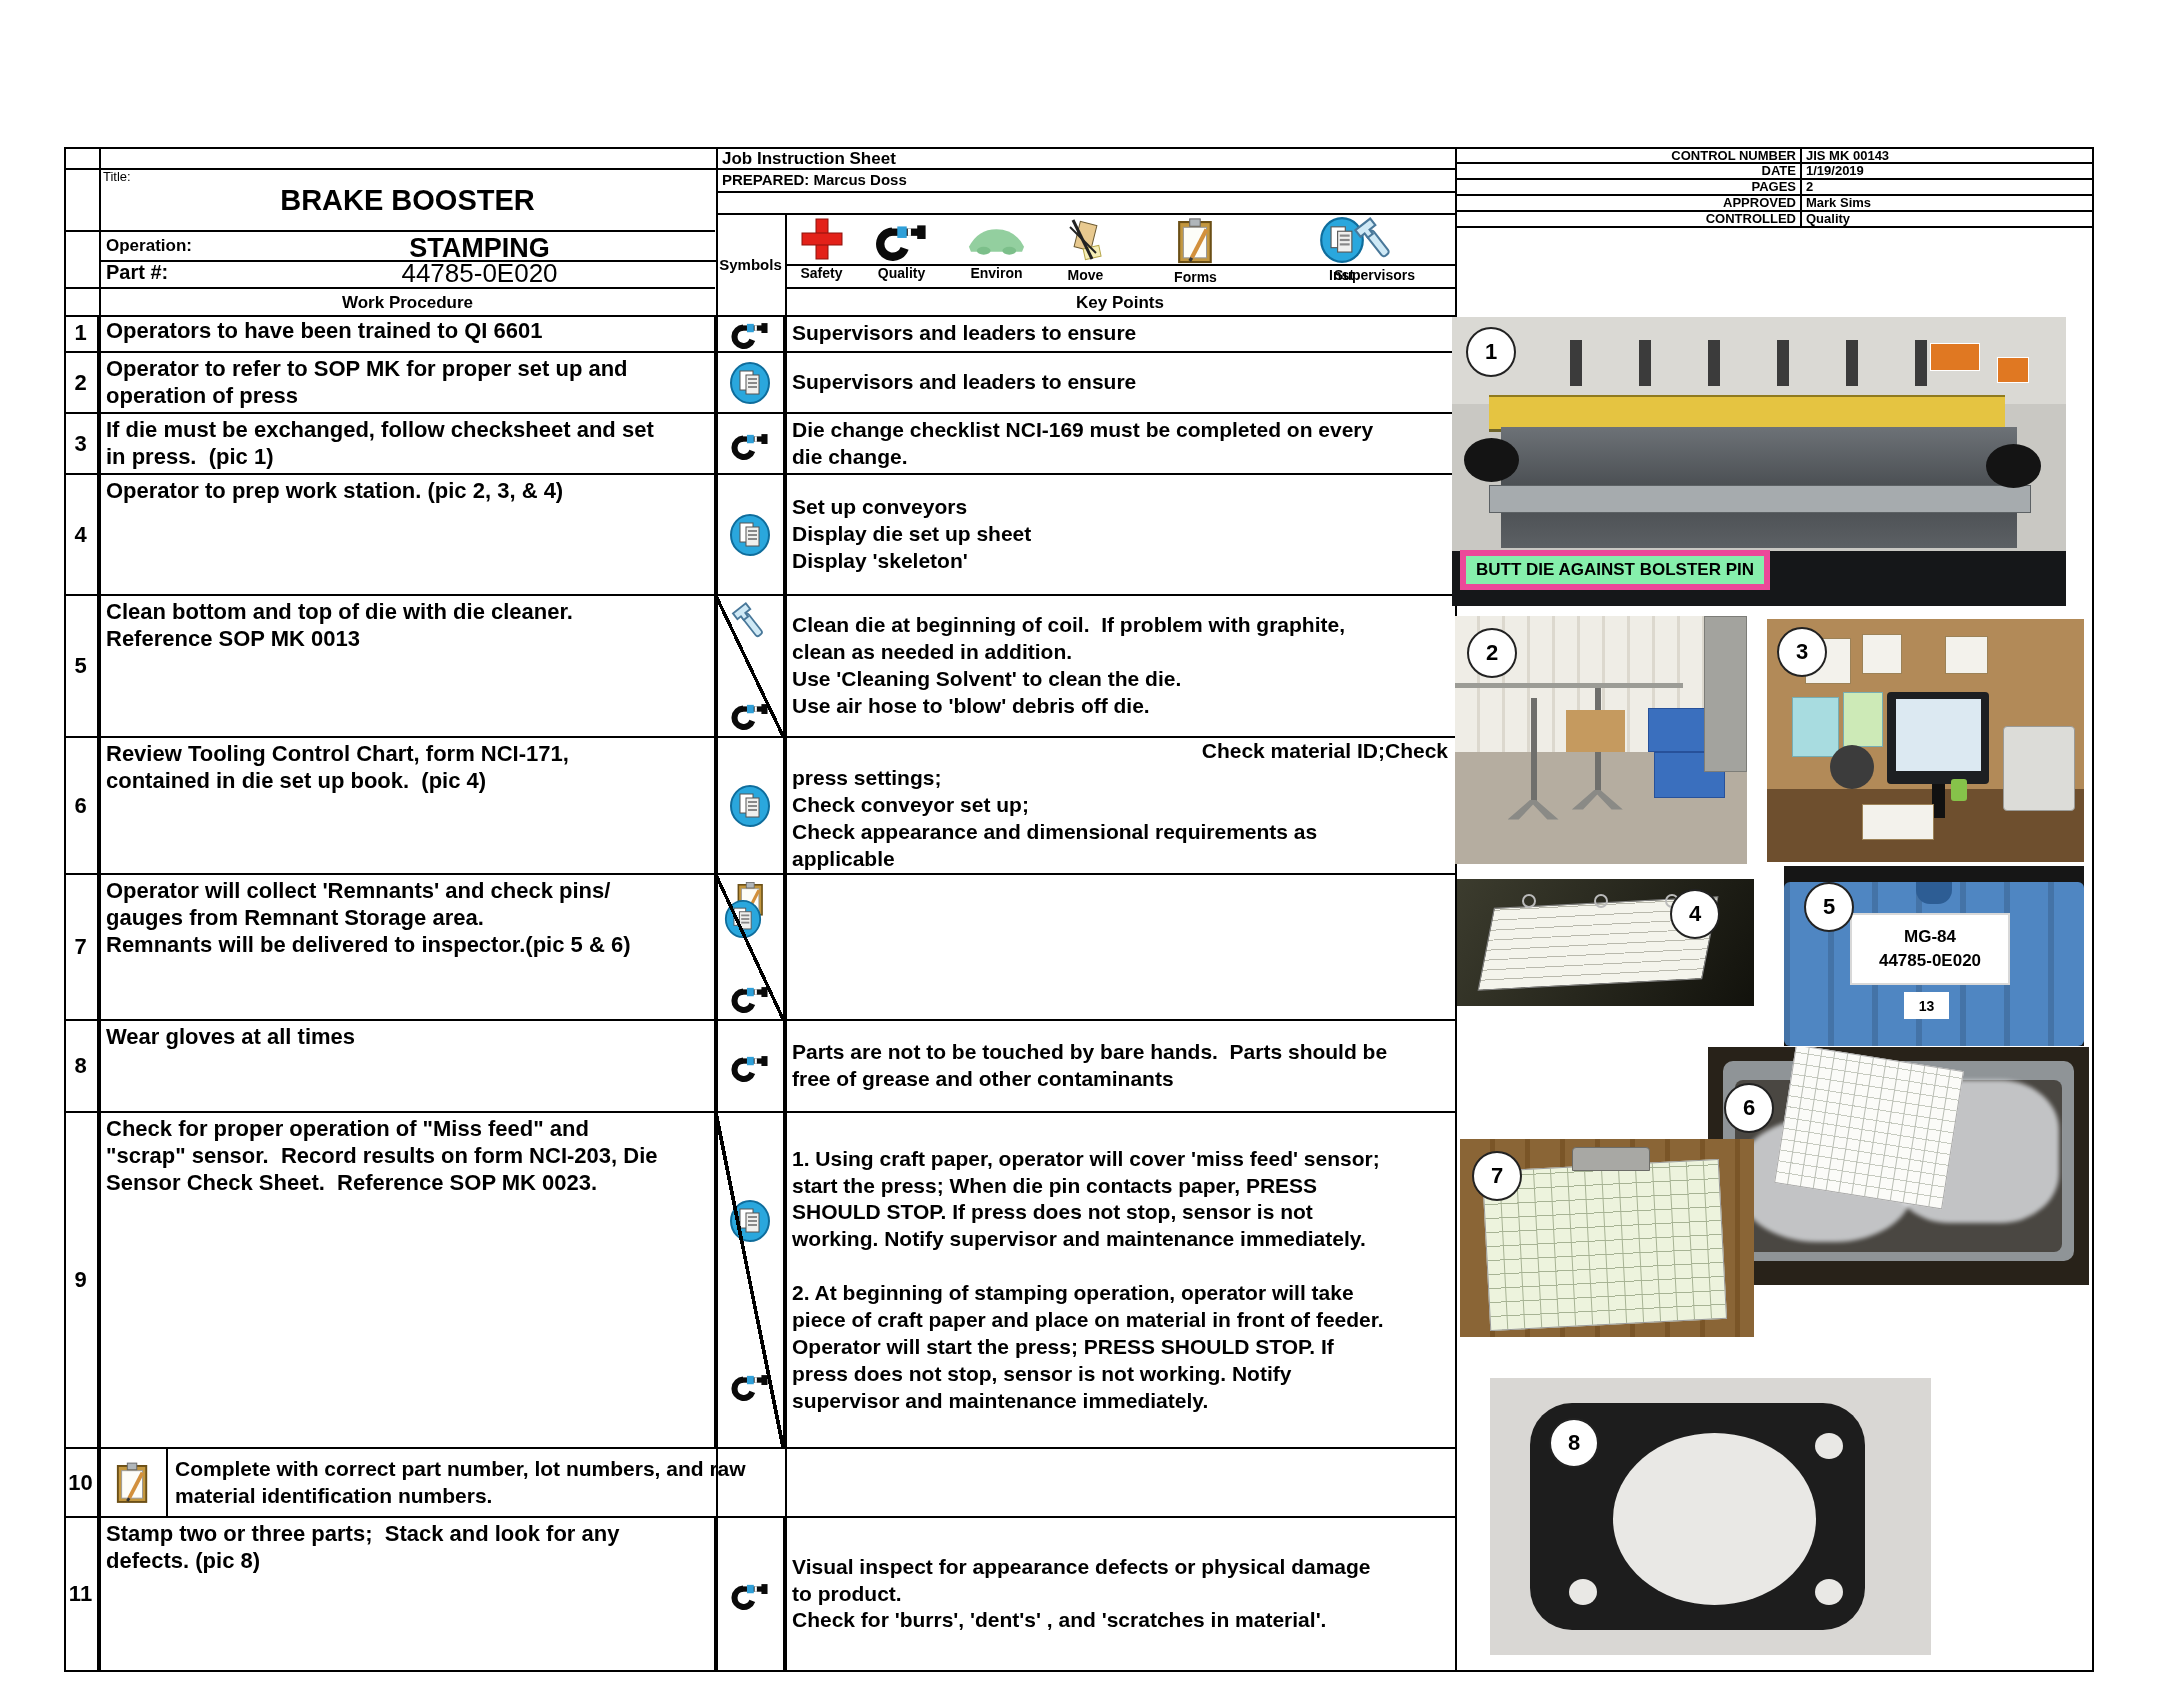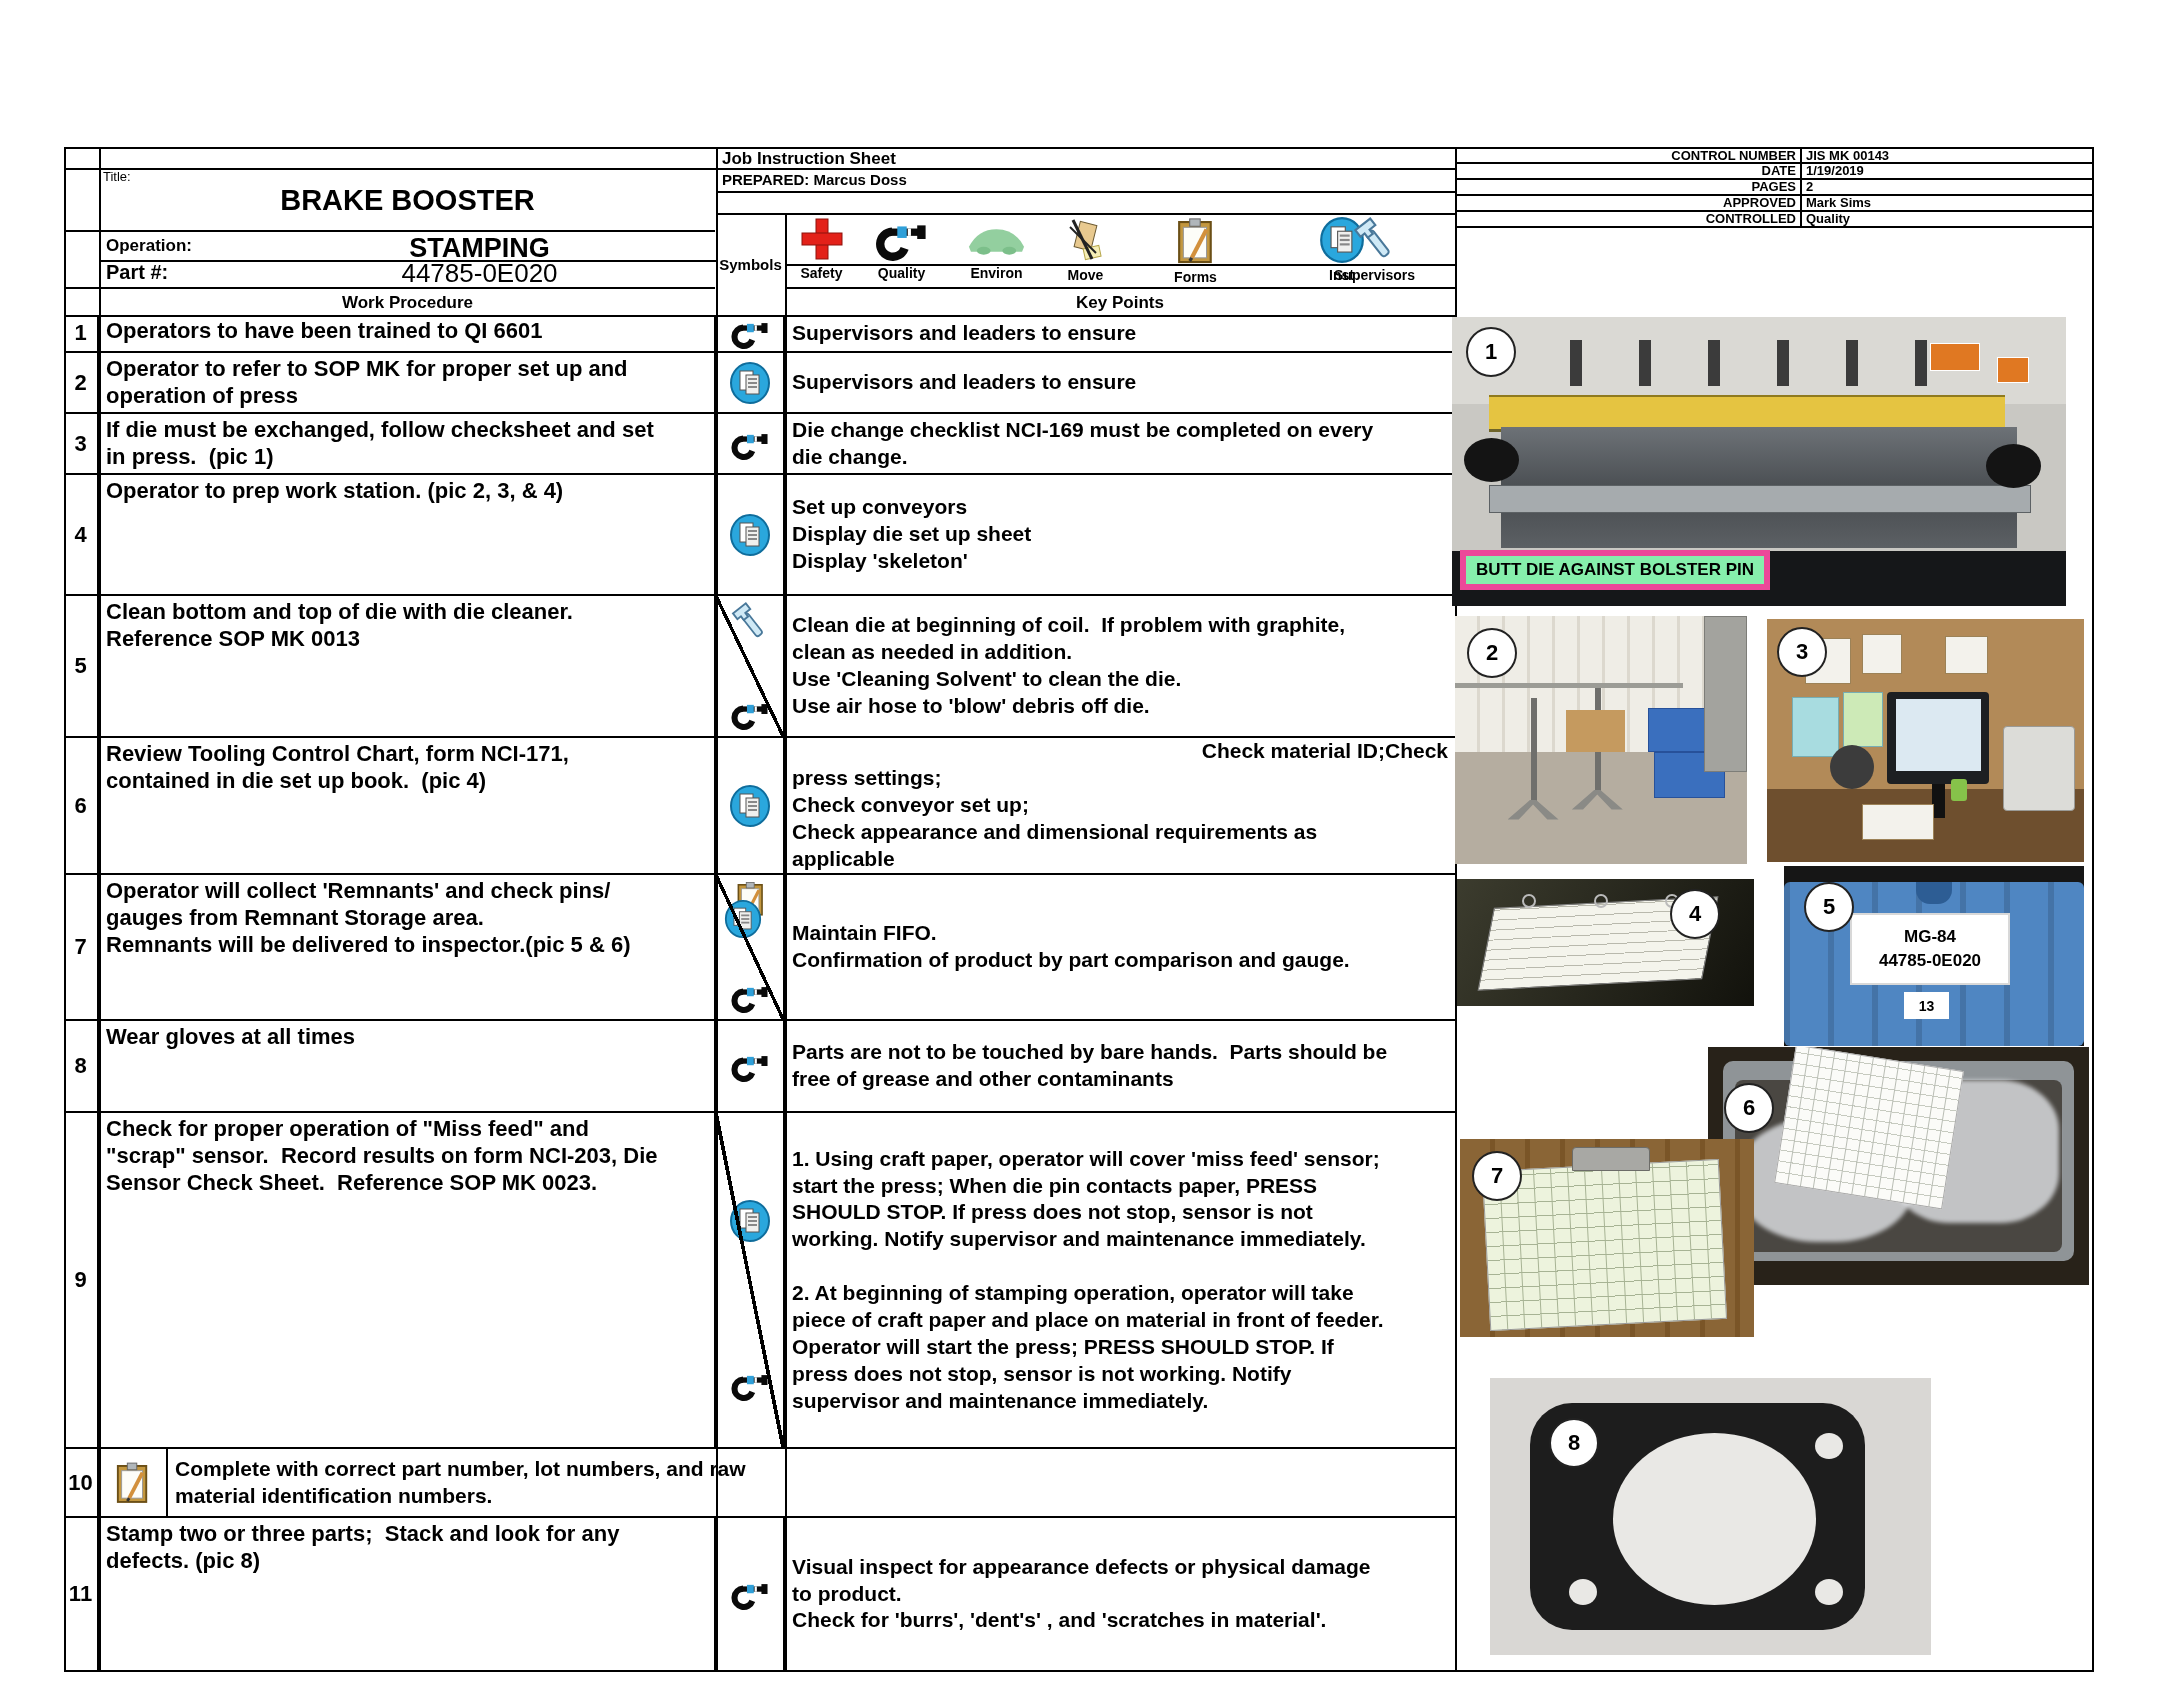--- a/index.html
+++ b/index.html
@@ -425,24 +425,20 @@
             </svg>
         </div>
         <svg class="ic" width="40" height="32" viewBox="0 0 50 42">
             <path d="M16 14 A12 12 0 1 0 28 30" fill="none" stroke="#0a0a0a" stroke-width="8"></path>
             <rect x="14" y="11" width="30" height="7" fill="#0a0a0a"></rect>
             <rect x="40" y="8" width="8" height="13" fill="#0a0a0a"></rect>
             <rect x="21" y="9" width="9" height="11" fill="#2f9fd8"></rect>
             <rect x="31" y="11" width="3" height="7" fill="#fff"></rect>
           </svg>
       </div>
-      <div class="cell c-kp">
-          <span class="pre">Maintain FIFO.
-Confirmation of product by part comparison and gauge.</span>
-        </div>
     </div>
 
     <div class="row" style="height:92px">
       <div class="cell c-num">8</div>
       <div class="cell c-proc">
           <span class="pre">Wear gloves at all times</span>
         </div>
       <div class="cell c-sym">
         <svg class="ic" width="40" height="32" viewBox="0 0 50 42">
             <path d="M16 14 A12 12 0 1 0 28 30" fill="none" stroke="#0a0a0a" stroke-width="8"></path>

